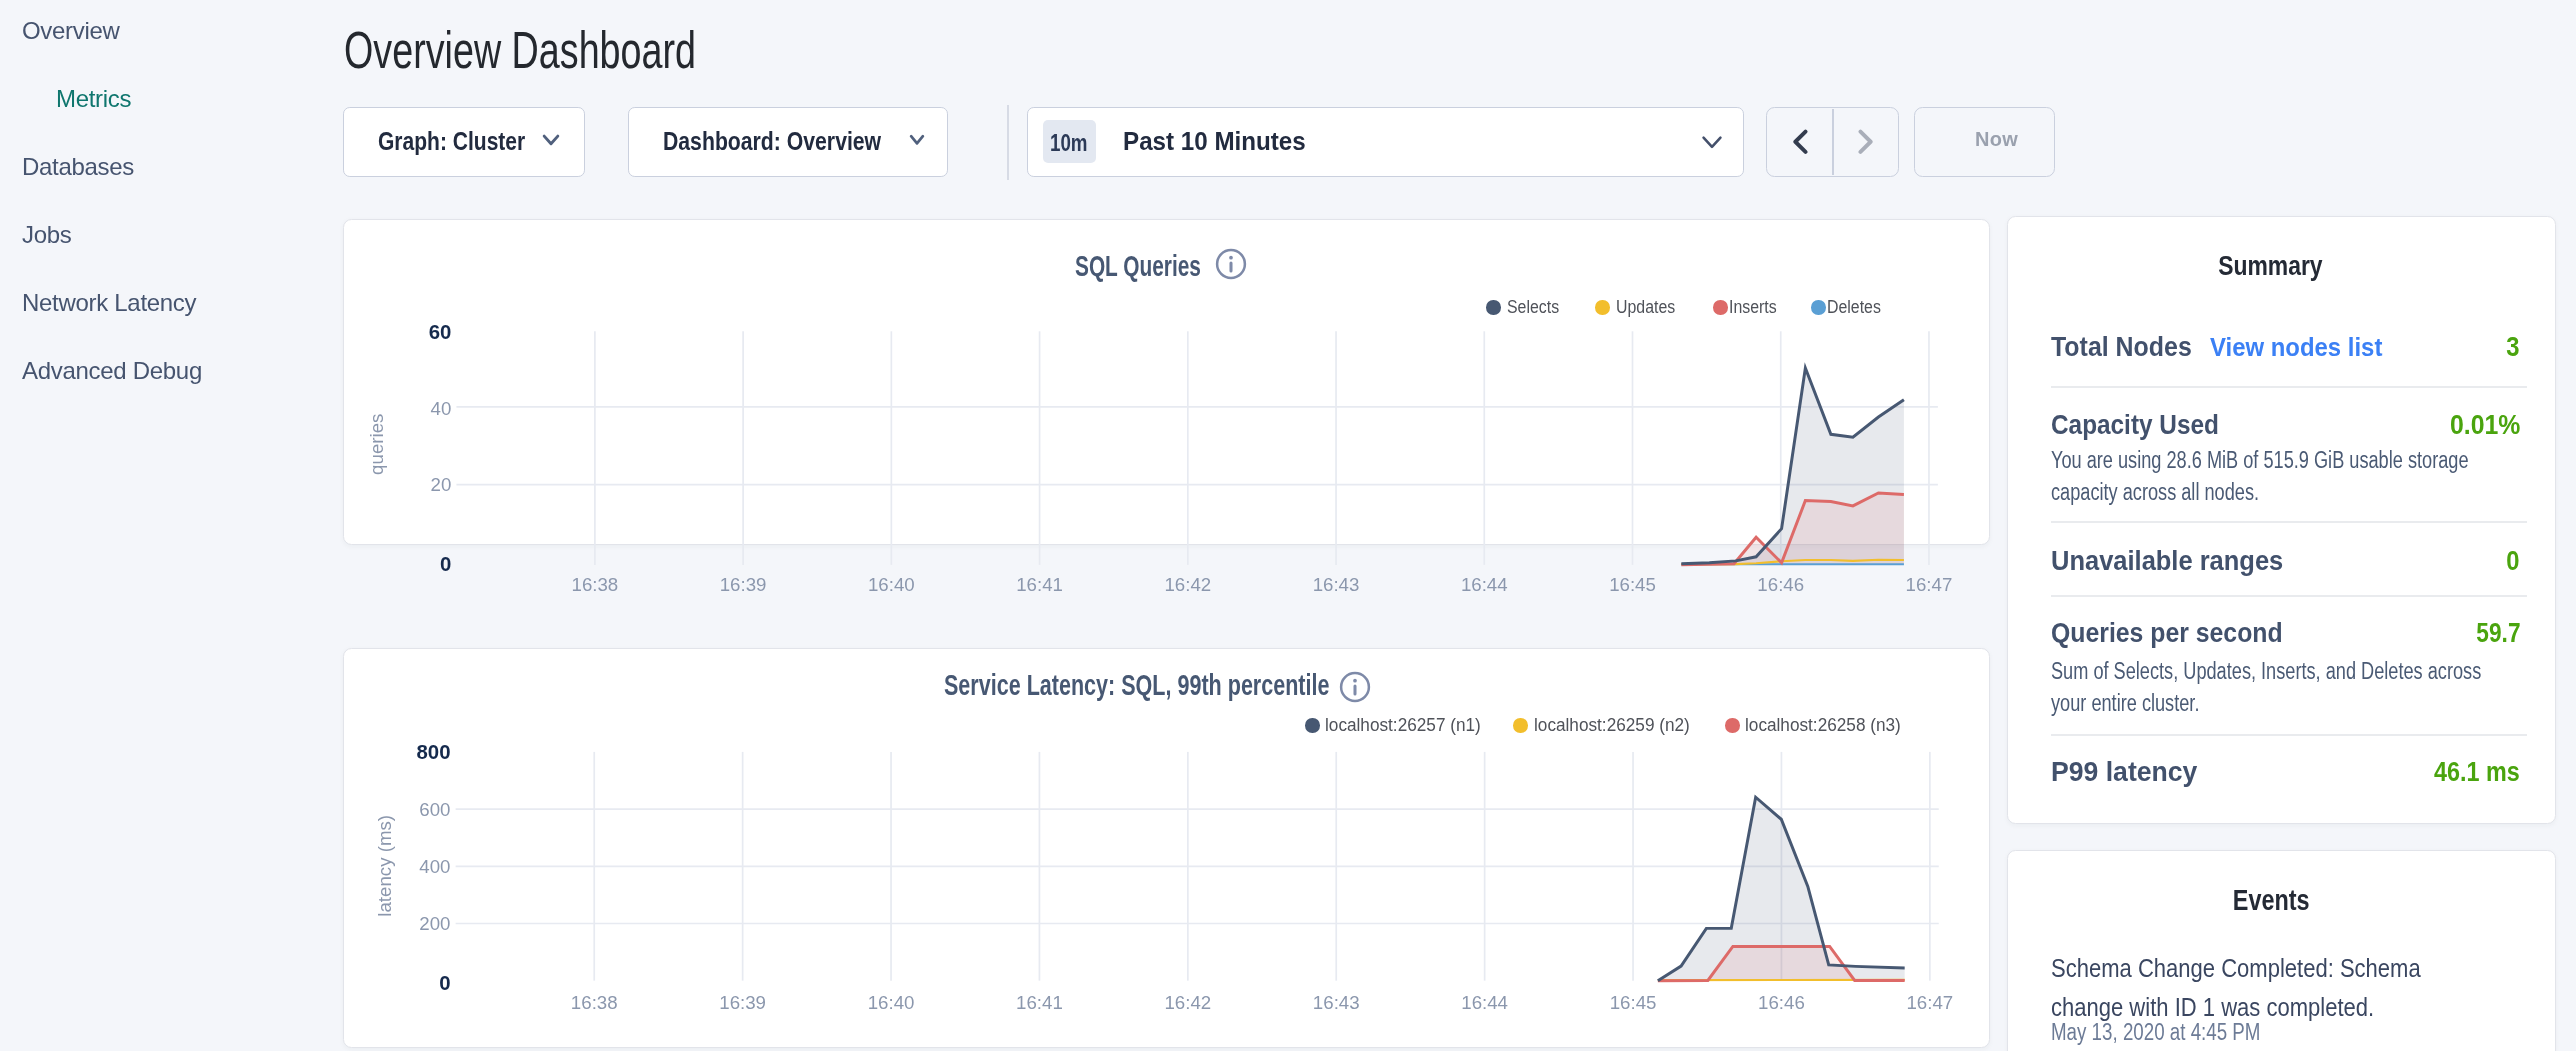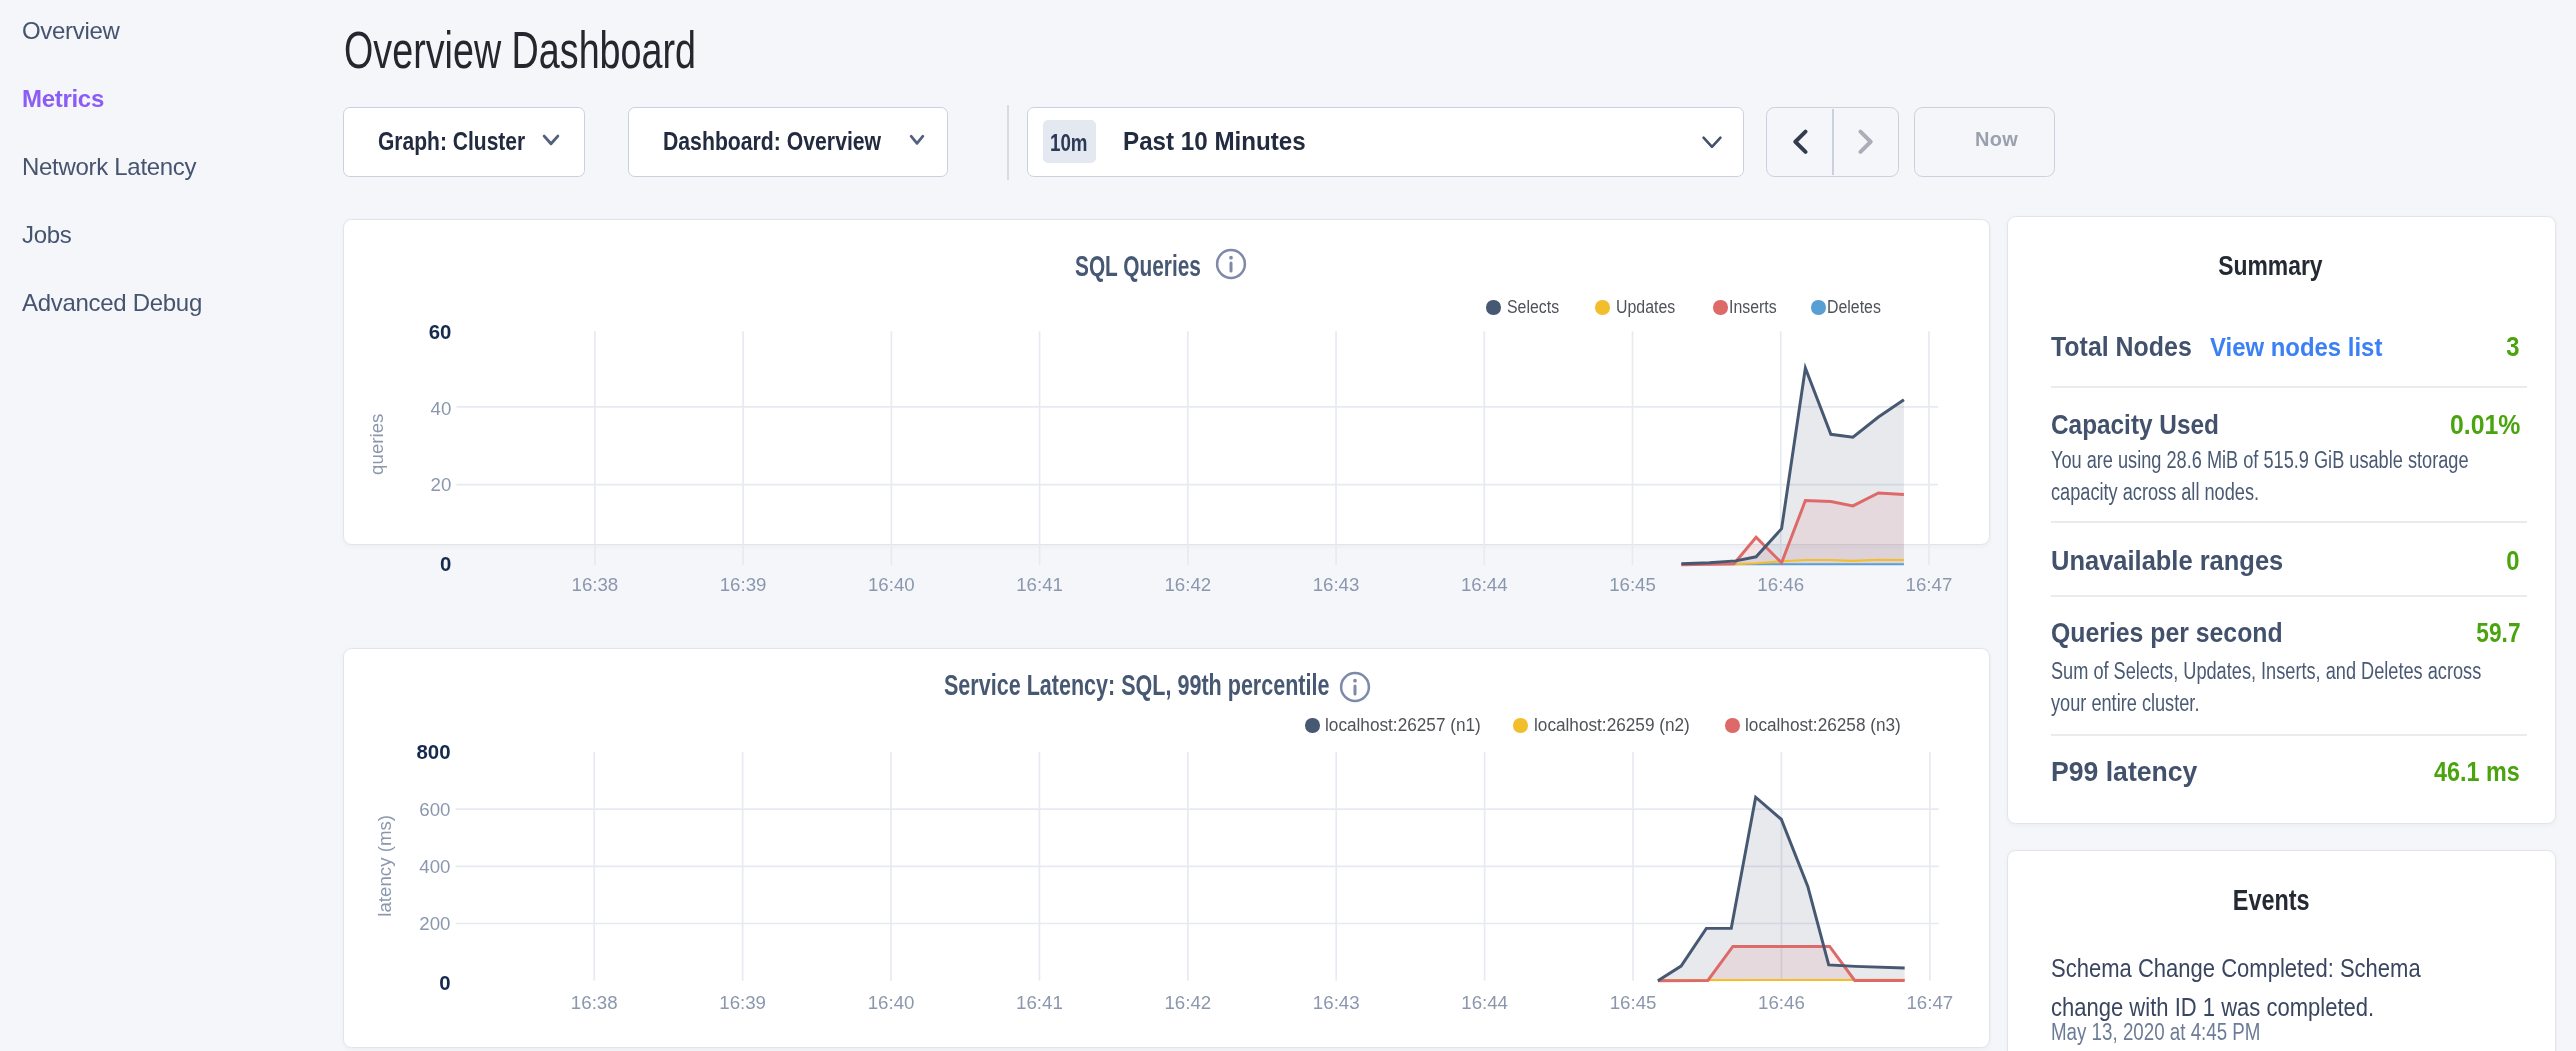--- a/index.html
+++ b/index.html
@@ -1,35 +1,36 @@
 <!DOCTYPE html>
 <html style="font-size:13.6px"><head>
 <meta charset="utf-8">
 <style>
 * { margin:0; padding:0; box-sizing:border-box; }
 html,body { width:2576px; height:1051px; overflow:hidden; }
 body { background:#f4f6fa; font-family:"Liberation Sans", sans-serif; position:relative; }
 .t { position:absolute; white-space:nowrap; line-height:1; transform-origin:0 0; }
 .nav { position:absolute; left:22px; top:-3.4px; }
 .nav div { height:68px; display:flex; align-items:center; font-size:24px; color:#46546f; letter-spacing:-0.3px; }
-.nav .act { color:#8b5cf6; font-weight:bold; }
+.nav .act { color:#0f766e; font-weight:normal;margin-left:34px; }
 .box { position:absolute; top:107px; height:70px; background:#fff; border:1.7px solid #cad0de; border-radius:6.8px; }
 .navbtn { position:absolute; top:107px; height:70px; background:#f4f6fa; border:1.7px solid #cad0de; border-radius:8.5px; }
 .card { position:absolute; background:#fff; border:0.9px solid #e2e4ea; border-radius:8.5px; box-shadow:0 1.7px 5.1px rgba(30,40,60,0.04); }
 .hr { position:absolute; left:43px; width:476px; height:1.7px; background:#e9ebee; }
 .grn { color:#4aa40e; font-weight:bold; font-size:28px; transform-origin:100% 0; text-align:right; }
 .lbl { font-weight:bold; color:#42516c; font-size:28px; }
 </style>
 </head>
 <body>
 <div class="nav">
   <div>Overview</div>
   <div class="act">Metrics</div>
+  <div>Databases</div>
+  <div>Jobs</div>
   <div>Network Latency</div>
-  <div>Jobs</div>
   <div>Advanced Debug</div>
 </div>
 <div class="t" style="left:344px; top:24.4px; font-size:52px; color:#24282e; transform:scaleX(0.725);">Overview Dashboard</div>
 
 <div class="box" style="left:343px; width:242px;"></div>
 <div class="t" style="left:378px; top:128px; font-size:26px; font-weight:bold; color:#222b3f; transform:scaleX(0.809);">Graph: Cluster</div>
 <svg class="t" style="left:542px; top:134px;" width="18" height="12.8" viewBox="0 0 21 15" fill="none" stroke="#50607d" stroke-width="3.4" stroke-linecap="round" stroke-linejoin="round">
     <path d="M2.5 2.5 L10.5 11.5 L18.5 2.5"></path>
   </svg>
 

